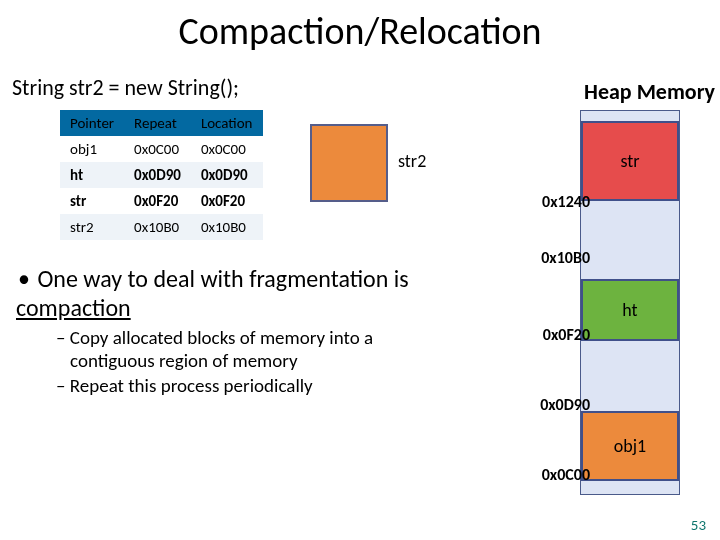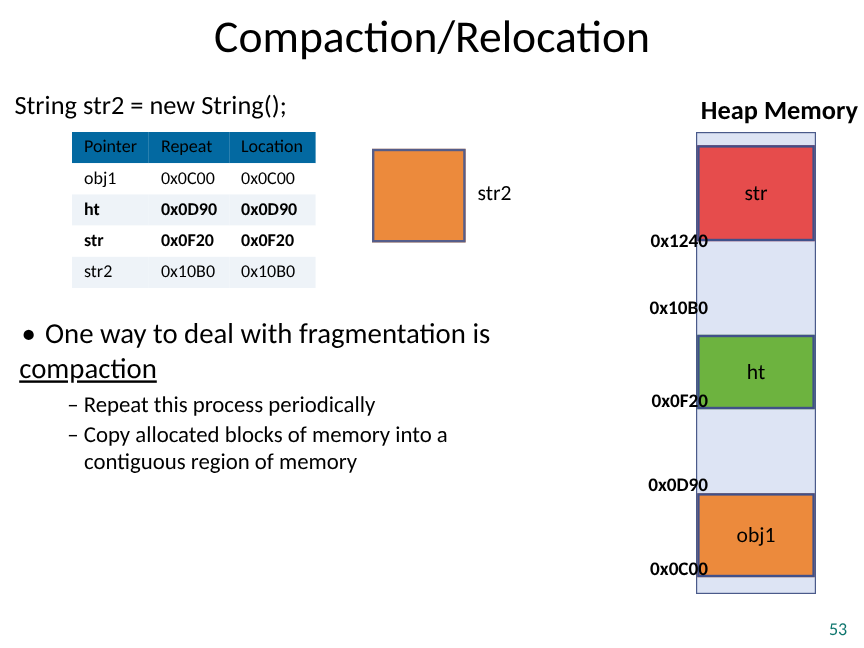--- a/index.html
+++ b/index.html
@@ -188,22 +188,22 @@
 
 <div class="str2-box"></div>
 <div class="str2-label">str2</div>
 
 <div class="bullets">
   <div class="b1">
     <span class="bullet-dot">•</span>
     <span>One way to deal with fragmentation is </span><u>compaction</u>
   </div>
   <ul class="sub">
+    <li>Copy allocated blocks of memory into a contiguous region of memory</li>
     <li>Repeat this process periodically</li>
-    <li>Copy allocated blocks of memory into a contiguous region of memory</li>
   </ul>
 </div>
 
 <div class="heap">
 
   <div class="heap-block" style="top:10px; height:80px; background:#E64C4C;">
     <span>str</span>
   </div>
 
   <div class="heap-block" style="top:168px; height:62px; background:#6DB33F;">

